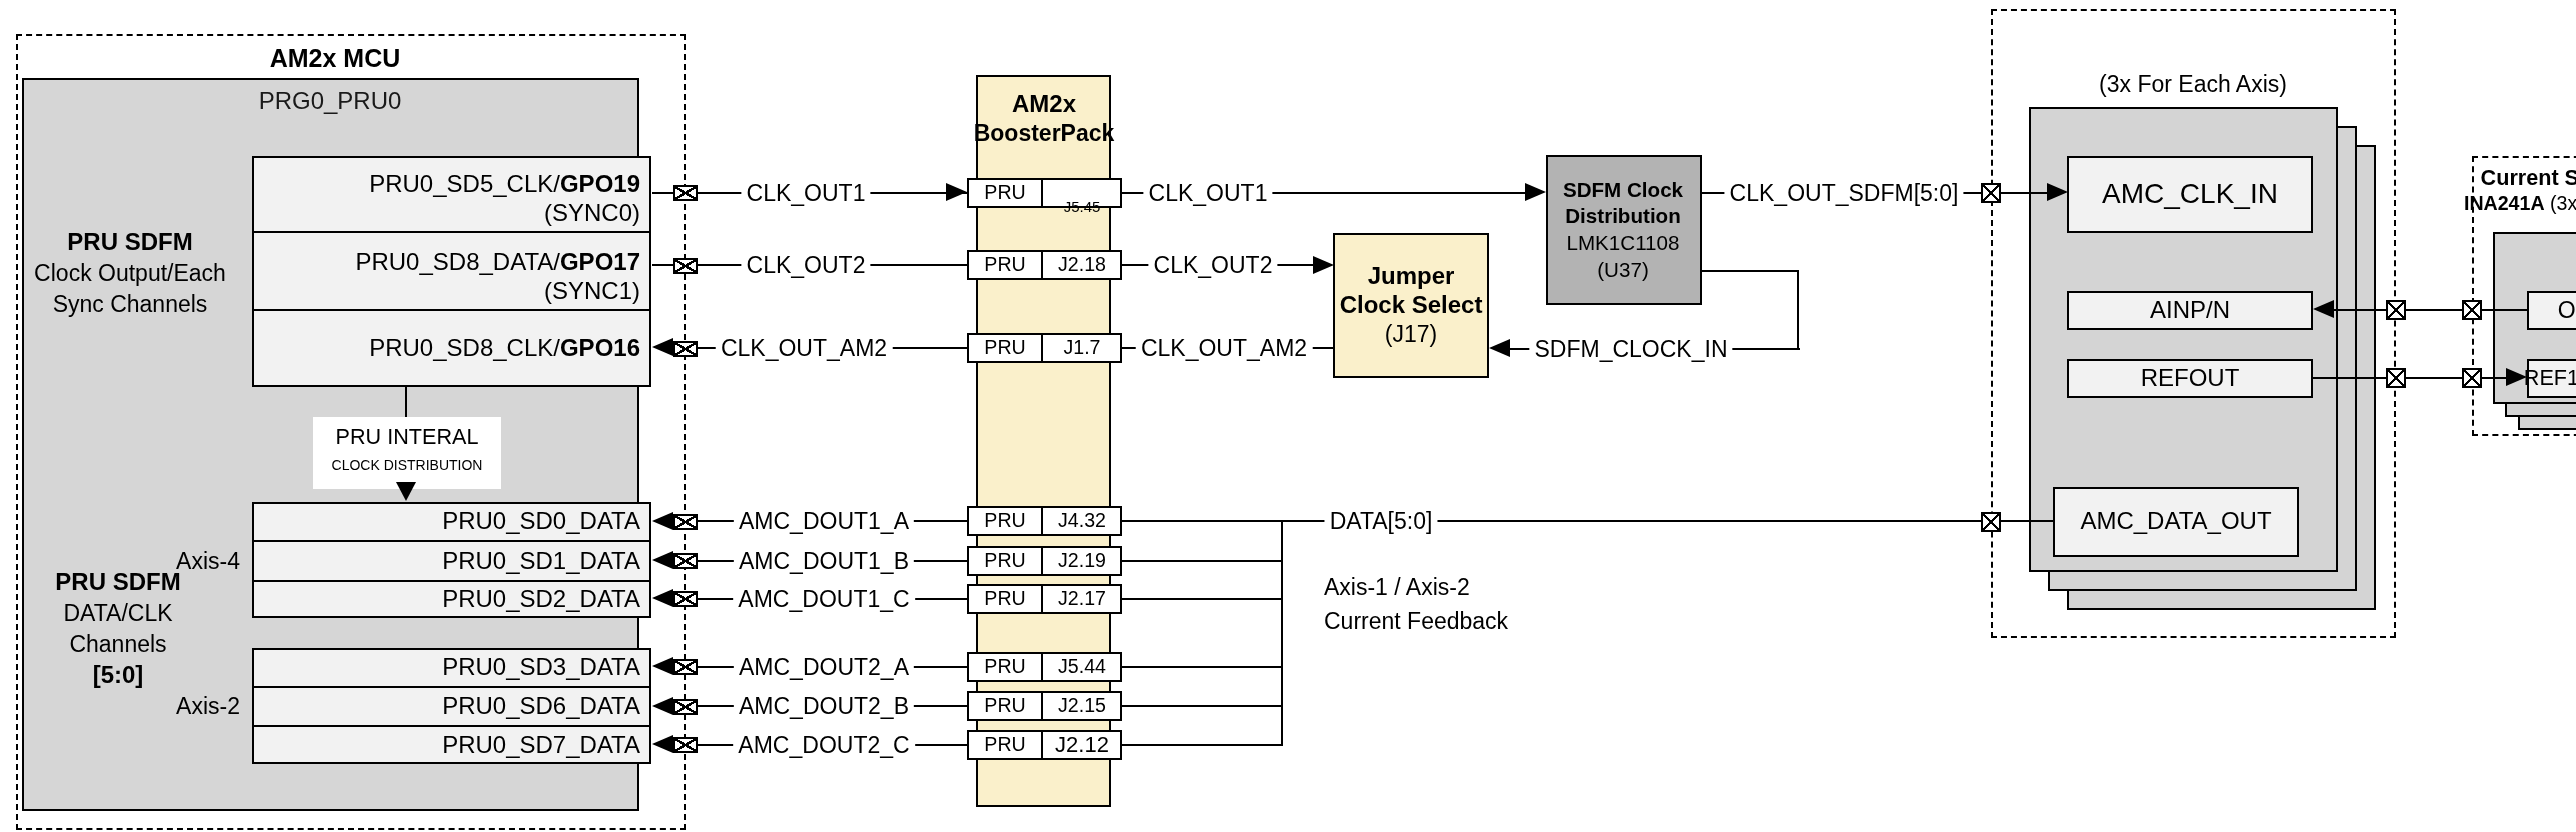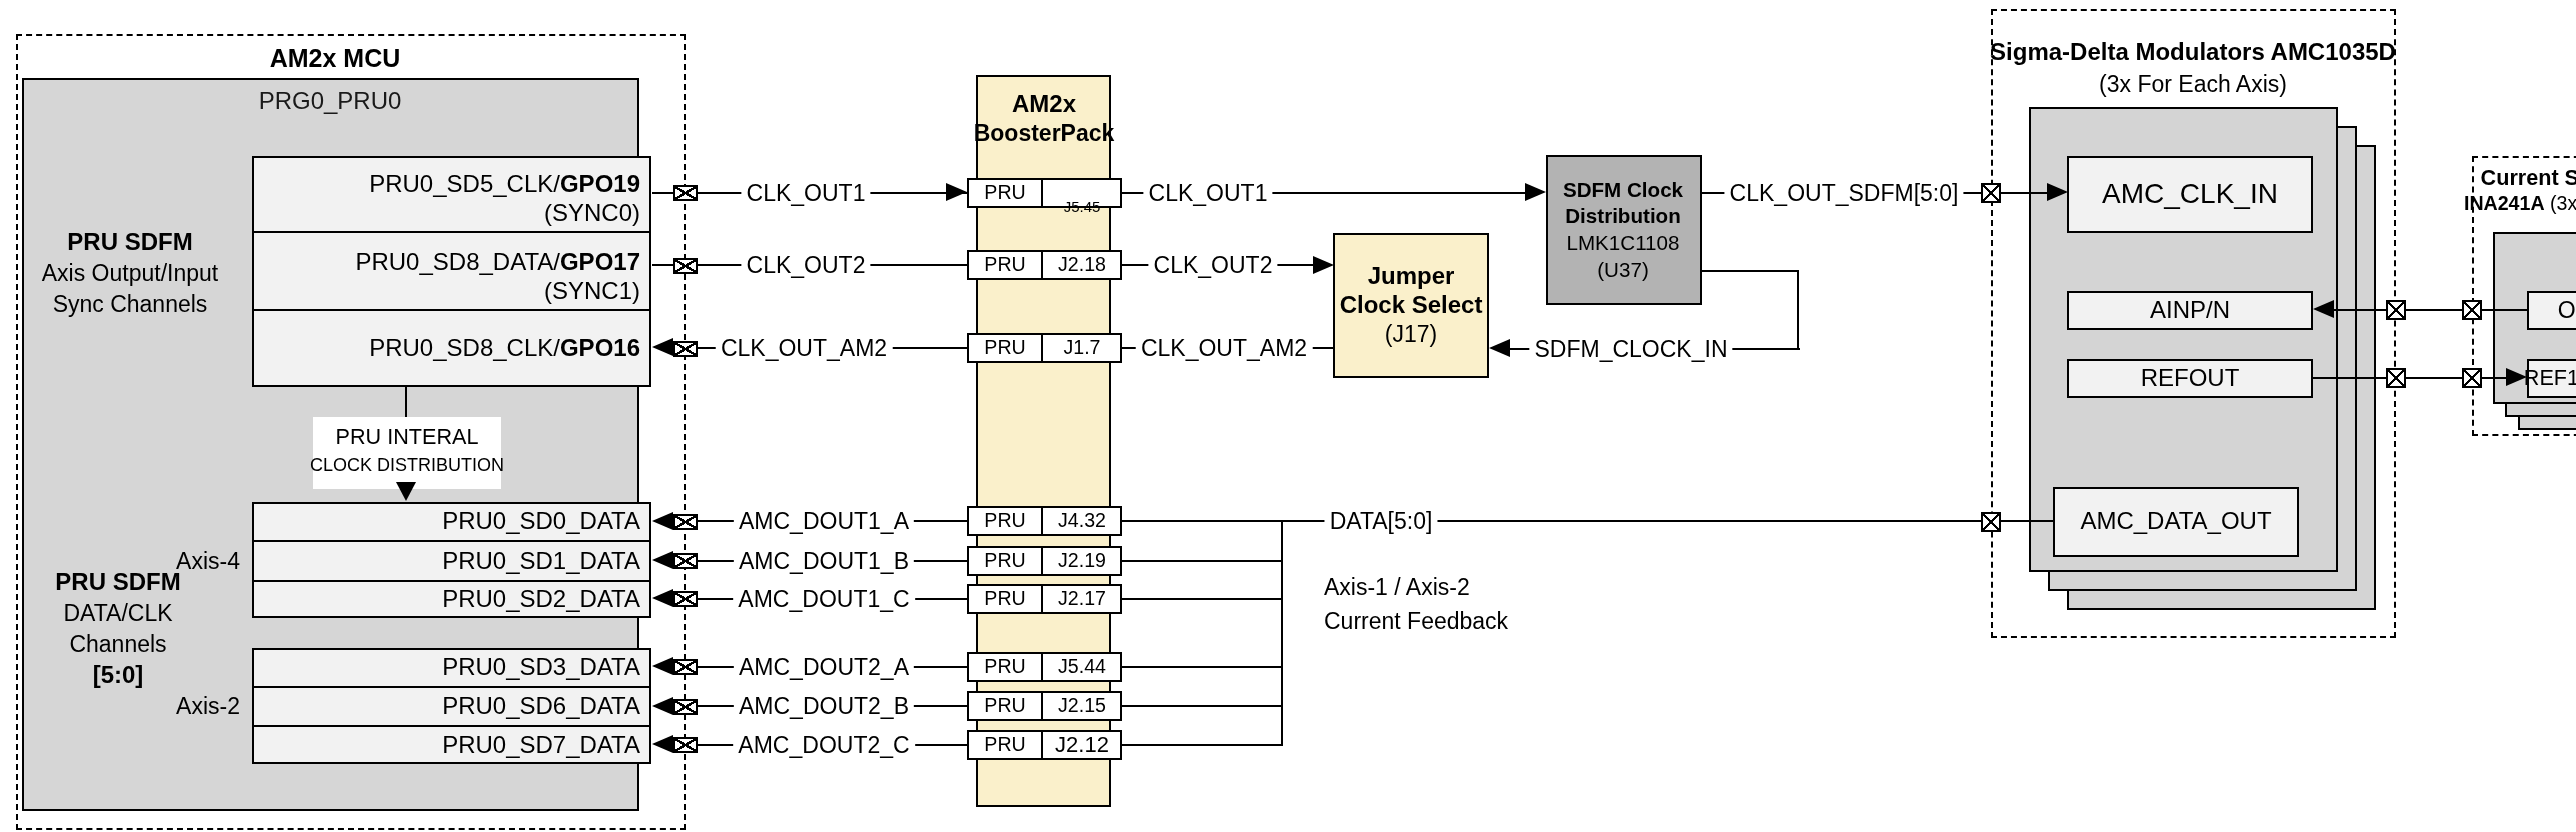--- a/index.html
+++ b/index.html
@@ -29,41 +29,41 @@
 <body>
 
 <div class="canvas">
 
   <div class="dashed" style="left:15.5px;top:34px;width:670px;height:796px"></div>
   <div class="box" style="left:21.6px;top:78px;width:617px;height:733px;background:#D6D6D6"></div>
   <div class="lbl b" style="left:335px;top:58px;font-size:25px">AM2x MCU</div>
   <div class="lbl" style="left:330px;top:101px;font-size:24px;color:#1a1a1a">PRG0_PRU0</div>
 
   <div class="lbl b" style="left:130px;top:242px;font-size:24px">PRU SDFM</div>
-  <div class="lbl" style="left:130px;top:273px">Axis Output/Input</div>
+  <div class="lbl" style="left:130px;top:273px">Clock Output/Each</div>
   <div class="lbl" style="left:130px;top:304px">Sync Channels</div>
 
   <div class="lbl b" style="left:118px;top:582px;font-size:24px">PRU SDFM</div>
   <div class="lbl" style="left:118px;top:613px">DATA/CLK</div>
   <div class="lbl" style="left:118px;top:644px">Channels</div>
   <div class="lbl b" style="left:118px;top:675px;font-size:24px">[5:0]</div>
 
   <div class="box" style="left:252px;top:156px;width:399px;height:231px;background:#F2F2F2"></div>
   <div class="hdiv" style="left:252px;top:231px;width:399px"></div>
   <div class="hdiv" style="left:252px;top:309px;width:399px"></div>
   <div class="rl" style="left:640px;top:184px"><span>PRU0_SD5_CLK/</span><span class="b">GPO19</span></div>
   <div class="rl" style="left:640px;top:213px">(SYNC0)</div>
   <div class="rl" style="left:640px;top:262px"><span>PRU0_SD8_DATA/</span><span class="b">GPO17</span></div>
   <div class="rl" style="left:640px;top:291px">(SYNC1)</div>
   <div class="rl" style="left:640px;top:348px"><span>PRU0_SD8_CLK/</span><span class="b">GPO16</span></div>
 
   <div class="vline" style="left:405px;top:386px;height:113px"></div>
   <div class="abs" style="left:313px;top:417px;width:188px;height:72px;background:#fff"></div>
   <div class="lbl" style="left:407px;top:437px;font-size:21.6px">PRU INTERAL</div>
-  <div class="lbl" style="left:407px;top:465px;font-size:18px">CLOCK DISTRIBUTION</div>
+  <div class="lbl" style="left:407px;top:465px;font-size:14px">CLOCK DISTRIBUTION</div>
   <div class="arr d" style="left:396px;top:482px"></div>
 
   <div class="rl" style="left:240px;top:561px;font-size:23px">Axis-4</div>
   <div class="rl" style="left:240px;top:706px;font-size:23px">Axis-2</div>
 
   <div class="box" style="left:252px;top:502px;width:399px;height:116px;background:#F2F2F2"></div>
   <div class="hdiv" style="left:252px;top:540px;width:399px"></div>
   <div class="hdiv" style="left:252px;top:580px;width:399px"></div>
   <div class="rl" style="left:640px;top:521px">PRU0_SD0_DATA</div>
   <div class="rl" style="left:640px;top:561px">PRU0_SD1_DATA</div>
@@ -195,21 +195,20 @@
 
   <div class="box" style="left:2067px;top:156px;width:246px;height:77px;background:#F2F2F2"></div>
   <div class="lbl" style="left:2190px;top:194px;font-size:28px">AMC_CLK_IN</div>
   <div class="box" style="left:2067px;top:291px;width:246px;height:39px;background:#F2F2F2"></div>
   <div class="lbl" style="left:2190px;top:310px;font-size:24px">AINP/N</div>
   <div class="box" style="left:2067px;top:359px;width:246px;height:39px;background:#F2F2F2"></div>
   <div class="lbl" style="left:2190px;top:378px;font-size:24px">REFOUT</div>
   <div class="box" style="left:2053px;top:487px;width:246px;height:70px;background:#F2F2F2"></div>
   <div class="lbl" style="left:2176px;top:521px;font-size:24px">AMC_DATA_OUT</div>
 
-  <div class="lbl b" style="left:2193px;top:52px;font-size:24px">Sigma-Delta Modulators AMC1035D</div>
   <div class="lbl" style="left:2193px;top:84px;font-size:23px">(3x For Each Axis)</div>
 
   <div class="xc" style="left:1981px;top:183px;width:19.6px;height:19.6px"></div>
   <div class="xc" style="left:1981px;top:512px;width:19.6px;height:19.6px"></div>
   <div class="xc" style="left:2386px;top:300px;width:19.6px;height:19.6px"></div>
   <div class="xc" style="left:2386px;top:368px;width:19.6px;height:19.6px"></div>
 
   <div class="box" style="left:2527px;top:291px;width:111px;height:39px;background:#F2F2F2"></div>
   <div class="lbl" style="left:2582px;top:310px;font-size:23px">OUT</div>
   <div class="box" style="left:2527px;top:359px;width:111px;height:39px;background:#F2F2F2"></div>

